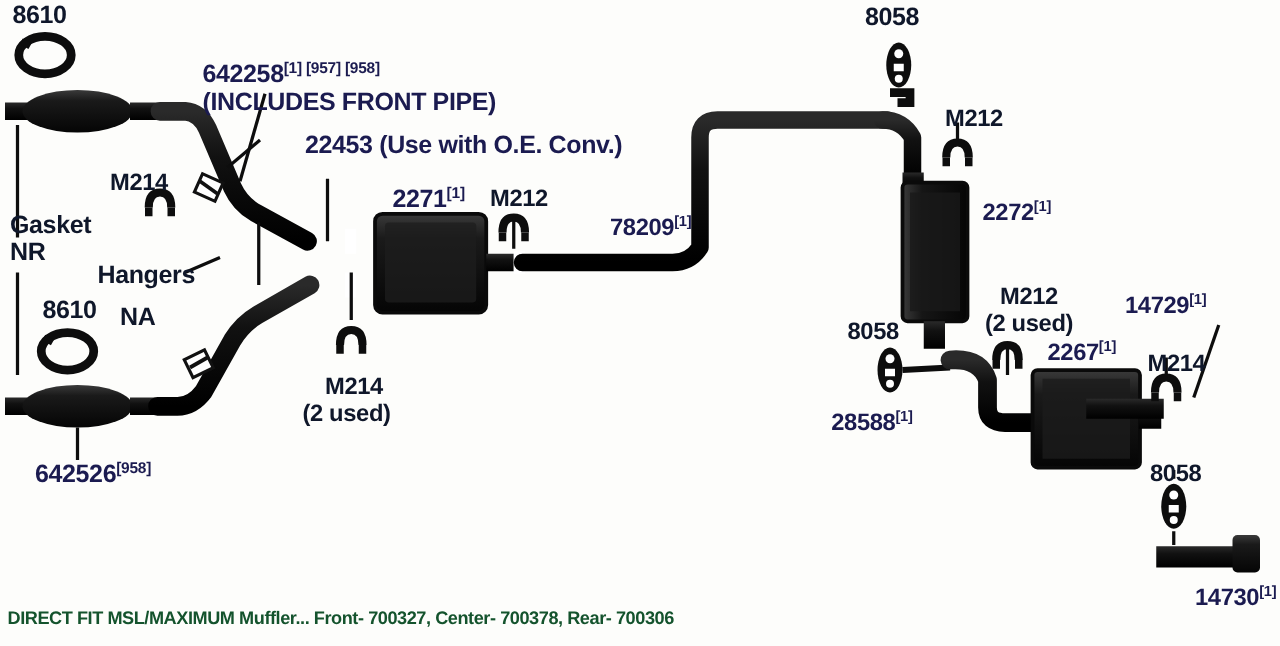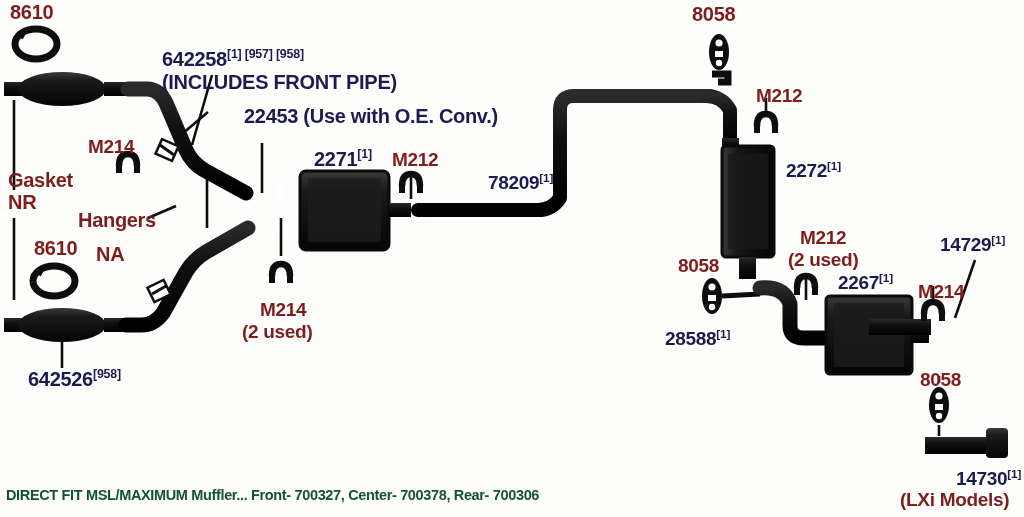--- a/index.html
+++ b/index.html
@@ -24,21 +24,21 @@
   }
   .lbl {
     position: absolute;
     white-space: nowrap;
     font-family: "Liberation Sans", sans-serif;
     font-weight: bold;
     letter-spacing: -0.3px;
     line-height: 1.06;
   }
   .lbl-blue { color: #1b1b50; }
-  .lbl-black { color: #7f1d1d; }
+  .lbl-black { color: #0f172a; }
   .sup {
     font-size: 0.62em;
     vertical-align: super;
     letter-spacing: -0.2px;
   }
   .caption {
     position: absolute;
     left: 6px;
     top: 487px;
     font-family: "Liberation Sans", sans-serif;
@@ -271,27 +271,26 @@
   <div class="lbl lbl-blue s19" style="left:665px; top:328px;">
     <span>28588</span><span class="sup">[1]</span>
   </div>
 
   <div class="lbl lbl-blue s19" style="left:838px; top:272px;">
     <span>2267</span><span class="sup">[1]</span>
   </div>
 
   <div class="lbl lbl-black s19" style="left:918px; top:282px;">M214</div>
 
-  <div class="lbl lbl-blue s19" style="left:940px; top:234px;">
+  <div class="lbl lbl-blue s19" style="left:900px; top:234px;">
     <span>14729</span><span class="sup">[1]</span>
   </div>
 
   <div class="lbl lbl-black s19" style="left:920px; top:370px;">8058</div>
 
   <div class="lbl lbl-blue s19" style="left:956px; top:468px;">
     <span>14730</span><span class="sup">[1]</span>
   </div>
 
-  <div class="lbl lbl-black s19" style="left:900px; top:490px;">(LXi Models)</div>
 
   <div class="caption">DIRECT FIT MSL/MAXIMUM Muffler... Front- 700327, Center- 700378, Rear- 700306</div>
 
 </div>
 
 </body></html>

